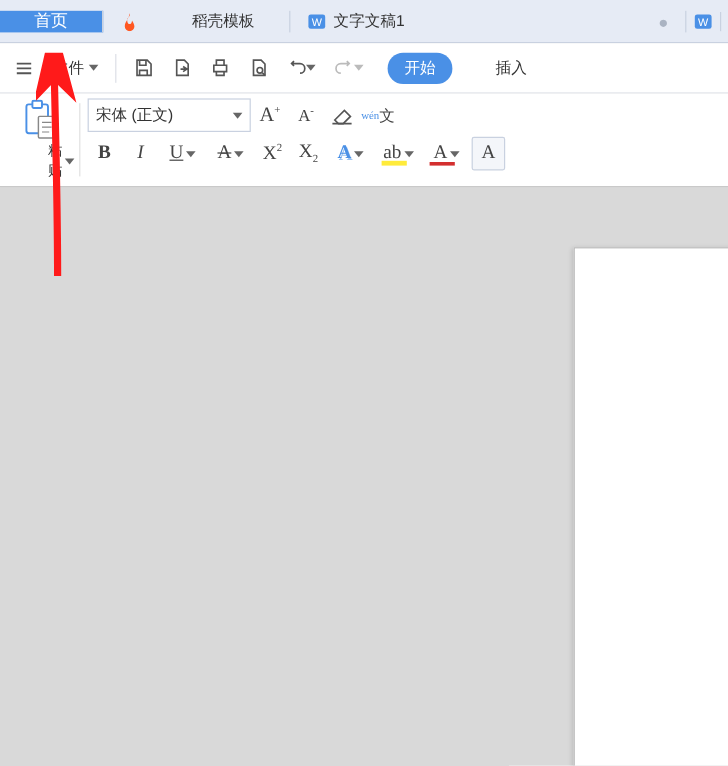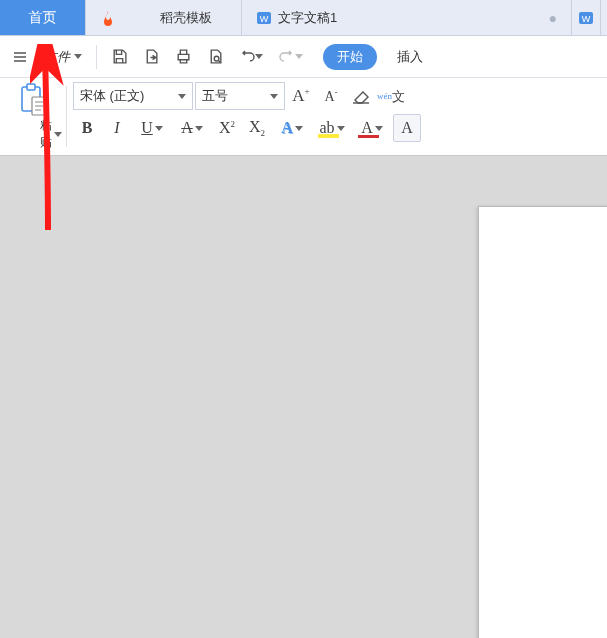--- a/index.html
+++ b/index.html
@@ -14,20 +14,21 @@
     position: relative;
     color: #333;
   }
 
   
   .tabs {
     display: flex;
     height: 36px;
     background: #e6ebf5;
     border-bottom: 1px solid #c9d1e0;
+    align-items: center;
   }
   .tab {
     display: flex;
     align-items: center;
     padding: 0 14px;
     gap: 6px;
     border-right: 1px solid #c9d1e0;
     cursor: pointer;
     position: relative;
     min-width: 86px;
@@ -55,28 +56,28 @@
     height: 42px;
     background: #fff;
     border-bottom: 1px solid #dcdfe6;
     padding: 0 6px;
     gap: 4px;
   }
   .toolbar .sep {
     width:1px; height:24px; background:#dcdfe6; margin:0 4px;
   }
   .file-btn {
-    display:flex; align-items:center; gap:4px; padding:4px 6px; cursor:pointer;font-style:italic;
+    display:flex; align-items:center; gap:4px; padding:4px 6px; cursor:pointer;
   }
   .ql-btn {
     width:28px; height:28px; display:flex; align-items:center; justify-content:center; cursor:pointer;
     color:#555;
   }
   .ql-btn.with-drop { width:36px; }
-  .ribbon-tabs { display:flex; align-items:center; gap:16px; margin-left:10px;}
+  .ribbon-tabs { display:flex; align-items:center; gap:32px; margin-left:10px;}
   .ribbon-tab { cursor:pointer; padding:4px 4px; }
   .ribbon-pill {
     background:#4a90e6; color:#fff; border-radius:14px; padding:4px 14px;
   }
 
   
   .ribbon {
     display:flex;
     height:78px;
     background:#fff;
@@ -102,21 +103,21 @@
   }
   .vsep { width:1px; background:#e0e0e0; margin:4px 2px;}
 
   .font-group { display:flex; flex-direction:column; gap:4px; flex:1; min-width:0;}
   .row { display:flex; align-items:center; gap:2px;}
   .font-select {
     height:28px; border:1px solid #c9d1e0; background:#fff; display:flex;
     align-items:center; justify-content:space-between; padding:0 6px; font-size:13px;
     cursor:pointer;
   }
-  .font-name { width:120px; }
+  .font-name { width:136px; }
   .font-size { width:90px; }
   .sbtn {
     min-width:28px; height:28px; display:flex; align-items:center; justify-content:center;
     cursor:pointer; color:#444; position:relative; font-family:"Times New Roman","SimSun",serif;
     font-size:16px;
   }
   .sbtn.with-drop { min-width:38px; }
   .sbtn svg { display:block;}
   .drop-caret { margin-left:2px; font-size:9px; color:#777;}
   .hl-yellow::after{
@@ -265,24 +266,20 @@
 
 
   <div class="vsep"></div>
 
   <div class="font-group">
     <div class="row">
       <div class="font-select font-name">
         <span>宋体 (正文)</span>
         <span class="caret-down"></span>
       </div>
-      <div class="font-select font-size">
-        <span>五号</span>
-        <span class="caret-down"></span>
-      </div>
       <div class="sbtn" title="increase">
         <span style="font-size:17px">A<sup style="font-size:9px">+</sup></span>
       </div>
       <div class="sbtn">
         <span style="font-size:14px">A<sup style="font-size:9px">-</sup></span>
       </div>
       <div class="sbtn">
         <svg width="20" height="20" viewBox="0 0 20 20">
             <path fill="none" stroke="#555" stroke-width="1.4" d="M4 14l8-8 5 5-6 6H7z"></path>
             <path stroke="#555" stroke-width="1.4" d="M2 17h16"></path>

